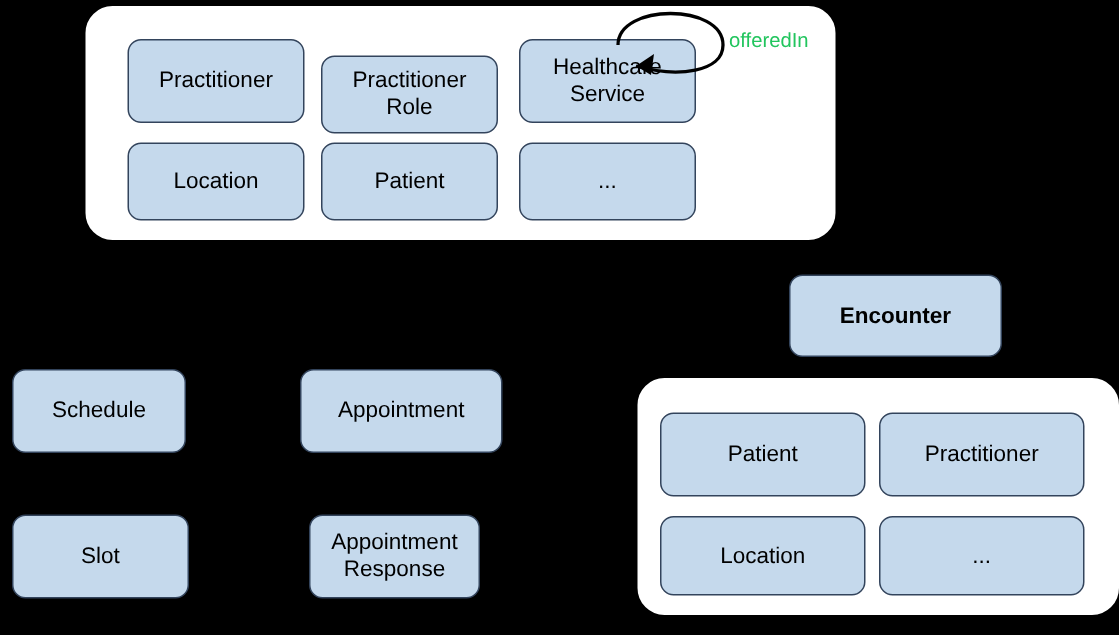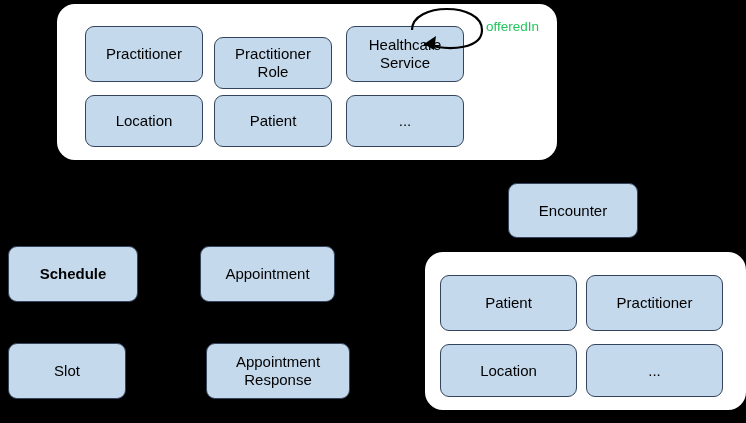--- a/index.html
+++ b/index.html
@@ -72,29 +72,29 @@
 
   <div class="node" style="left:346px; top:95px; width:118px; height:52px;">...</div>
 
   <svg class="arrow-layer">
     <path d="M 412 30 C 412 2, 482 2, 482 30 C 482 48, 452 52, 424 44" fill="none" stroke="#000000" stroke-width="2.2"></path>
     <polygon points="424,44 436,36 434,50" fill="#000000"></polygon>
   </svg>
 
   <div class="label-text" style="left:486px; top:19px;">offeredIn</div>
 
-  <div class="node" style="left:508px; top:183px; width:130px; height:55px;">Encounter</div>
+  <div class="node" style="left:526px; top:183px; width:142px; height:55px;font-weight:bold;">Encounter</div>
 
-  <div class="node" style="left:8px; top:246px; width:130px; height:56px;font-weight:bold;">Schedule</div>
+  <div class="node" style="left:8px; top:246px; width:116px; height:56px;">Schedule</div>
 
   <div class="node" style="left:200px; top:246px; width:135px; height:56px;">Appointment</div>
 
   <div class="node" style="left:8px; top:343px; width:118px; height:56px;">Slot</div>
 
-  <div class="node" style="left:206px; top:343px; width:144px; height:56px;">Appointment Response</div>
+  <div class="node" style="left:206px; top:343px; width:114px; height:56px;">Appointment Response</div>
 
   <div class="panel" style="left:425px; top:252px; width:321px; height:158px;"></div>
 
   <div class="node" style="left:440px; top:275px; width:137px; height:56px;">Patient</div>
 
   <div class="node" style="left:586px; top:275px; width:137px; height:56px;">Practitioner</div>
 
   <div class="node" style="left:440px; top:344px; width:137px; height:53px;">Location</div>
 
   <div class="node" style="left:586px; top:344px; width:137px; height:53px;">...</div>

